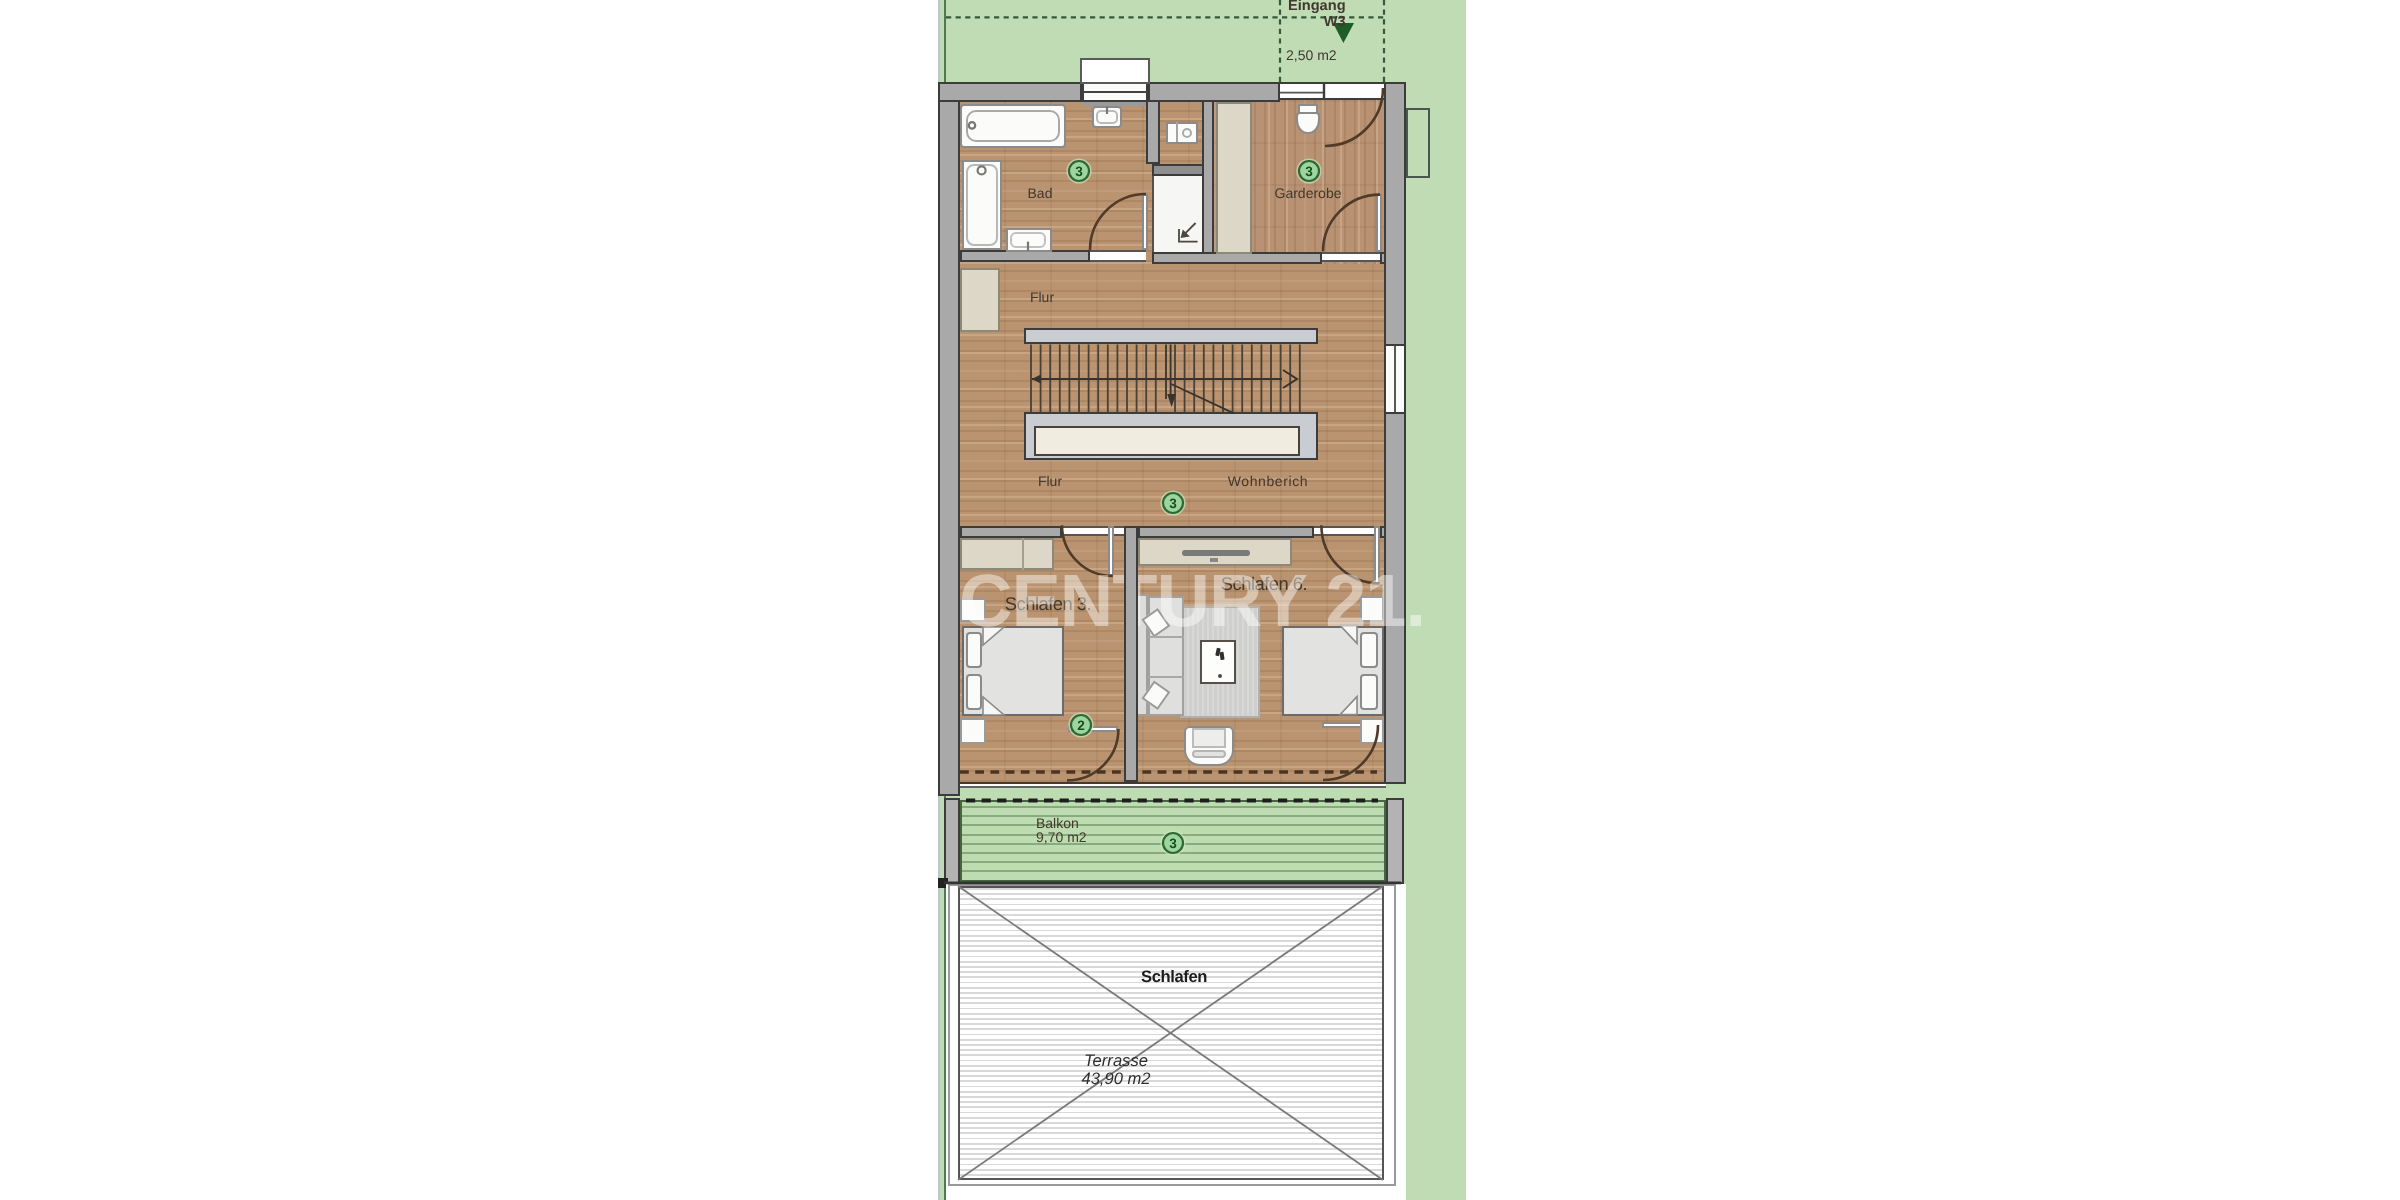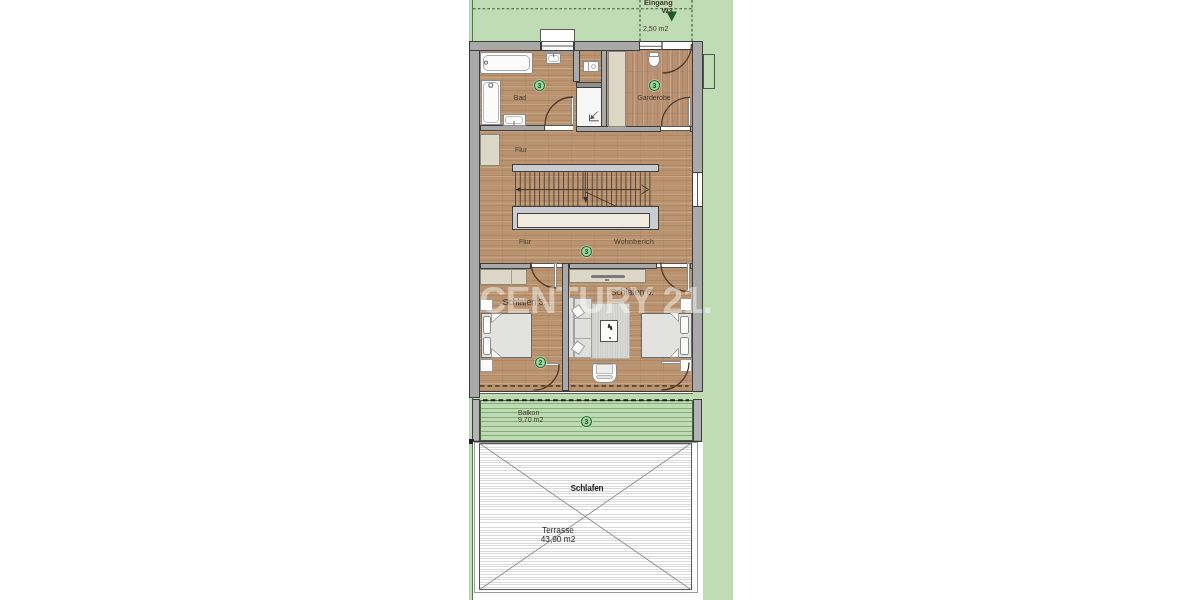--- a/index.html
+++ b/index.html
@@ -329,17 +329,17 @@
 <div class="lbl" style="left:518px;top:408.7px;text-align:left;">Balkon<br>9,70 m2</div>
 
 <svg class="abs" style="left:580.0px;top:414.5px;" width="13" height="13" viewBox="0 0 13 13">
       <circle cx="6.5" cy="6.5" r="6.3" fill="rgba(208,230,194,0.65)"></circle>
       <circle cx="6.5" cy="6.5" r="5" fill="#9ed59e" stroke="#2e6832" stroke-width="1.1"></circle>
       <text x="6.5" y="9.2" text-anchor="middle" font-family="Liberation Sans, sans-serif" font-size="6.8" font-weight="bold" fill="#14521c">3</text>
     </svg>
 
 <div class="lbl" style="left:552px;top:484.5px;width:70px;font-weight:bold;font-size:8.3px;letter-spacing:-0.2px;color:#1d1d1d;">Schlafen</div>
 
-<div class="lbl" style="left:528px;top:525.8px;width:60px;font-size:8.3px;line-height:9.5px;color:#2e2e2e;">Terrasse<br>43,90 m2</div>
+<div class="lbl" style="left:528px;top:525.8px;width:60px;font-size:8.3px;line-height:9.5px;color:#2e2e2e;font-style:italic;">Terrasse<br>43,90 m2</div>
 
 <div class="abs" style="left:479.5px;top:279.5px;font-family:'Liberation Sans',sans-serif;font-weight:bold;font-size:37px;letter-spacing:-0.5px;color:rgba(255,255,255,0.45);">CENTURY 21.</div>
 
 </div>
 
 </body></html>

